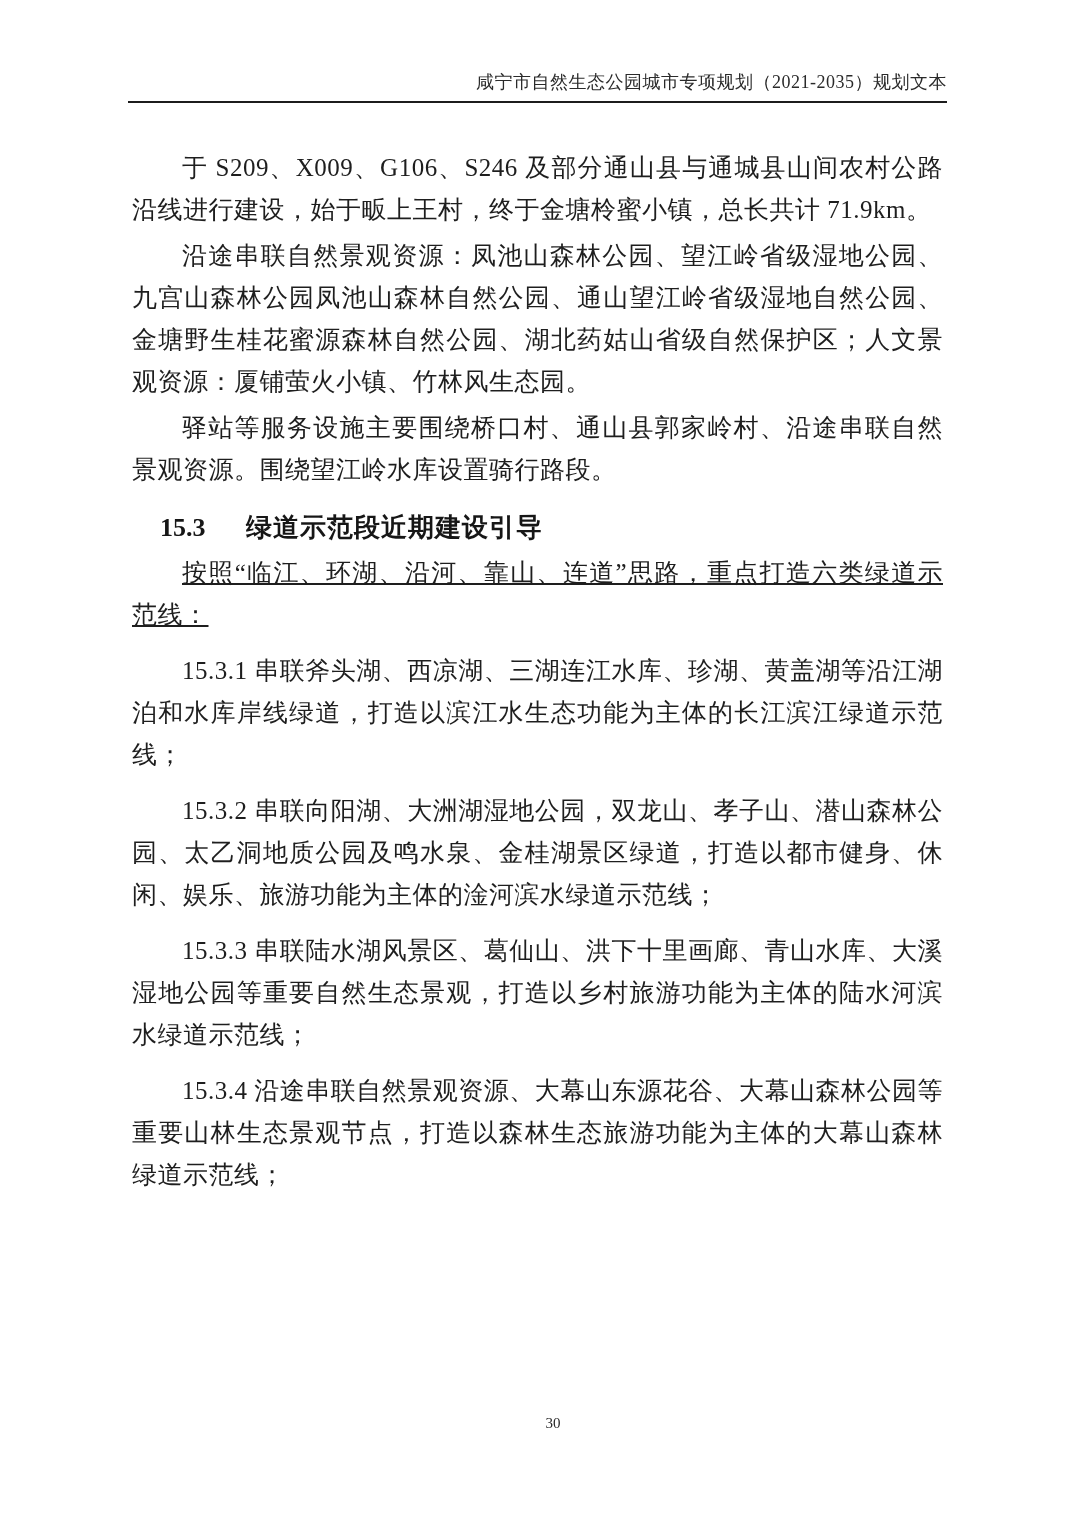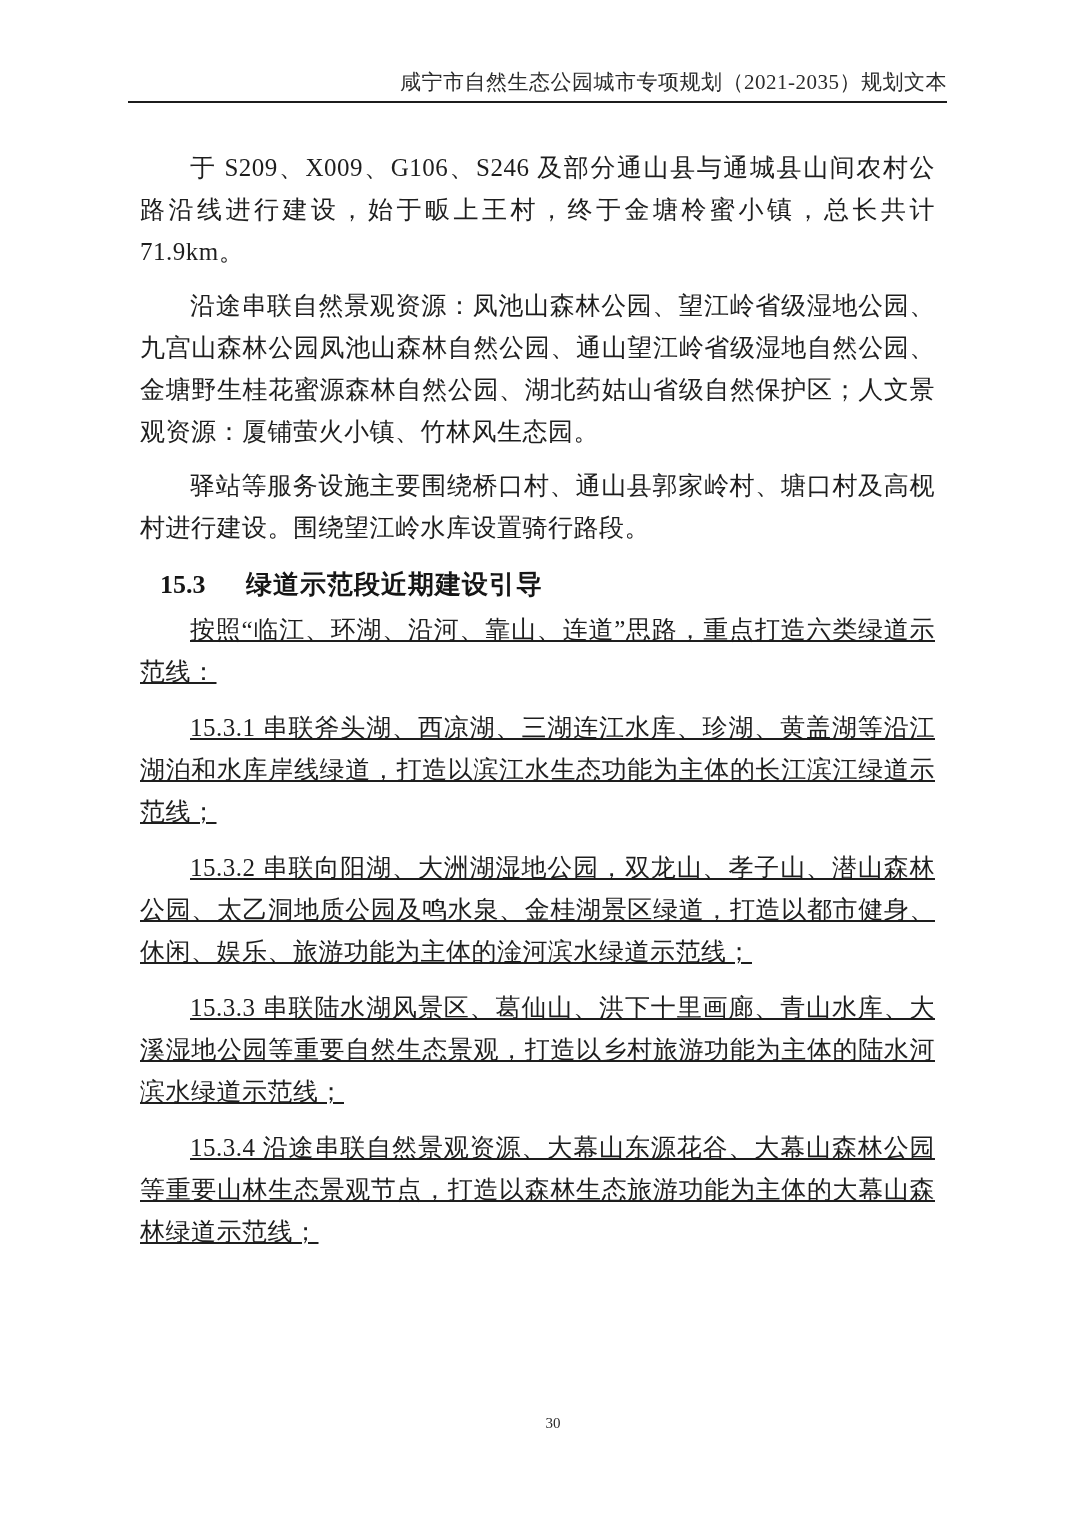--- a/index.html
+++ b/index.html
@@ -18,60 +18,59 @@
     font-family: "Liberation Serif", "DejaVu Serif", serif;
     color: #1e1e1e;
     overflow: hidden;
   }
   .header {
     border-bottom: 2px solid #1c1c1c;
     padding-bottom: 7px;
   }
   .header-title {
     text-align: right;
-    font-size: 21px;
+    font-size: 18px;
     line-height: 24px;
     color: #2a2a2a;
     letter-spacing: 0.5px;
   }
   .body-text {
     margin-top: 44px;
   }
   .body-text p {
-    margin: 12px;
+    margin: 4px;
     font-size: 25px;
     line-height: 42px;
     text-indent: 2em;
     text-align: justify;
     letter-spacing: 0.5px;
   }
   .section-heading {
     margin: 14px 0 0 0;
     padding-left: 32px;
     font-size: 26px;
     font-weight: bold;
     line-height: 44px;
     color: #161616;
   }
   .section-number {
     font-family: "Liberation Serif", "DejaVu Serif", serif;
     margin-right: 34px;
     text-align: center;
   }
   .section-title {
-    font-family: Liberation Serif, serif;
+    font-family: Liberation Sans, sans-serif;
     letter-spacing: 1px;
   }
   .body-text p.intro {
     margin-top: 2px;
     text-decoration: underline;
   }
   .body-text p.item {
     margin-top: 14px;
-    text-decoration: underline;
   }
   .page-number {
     position: absolute;
     left: 16px;
     bottom: 88px;
     width: 100%;
     text-align: center;
     font-size: 15px;
     color: #2a2a2a;
   }
@@ -84,21 +83,21 @@
   <div class="header">
     <div class="header-title">咸宁市自然生态公园城市专项规划（2021-2035）规划文本</div>
   </div>
 
   <div class="body-text">
 
     <p>于 S209、X009、G106、S246 及部分通山县与通城县山间农村公路沿线进行建设，始于畈上王村，终于金塘柃蜜小镇，总长共计 71.9km。</p>
 
     <p>沿途串联自然景观资源：凤池山森林公园、望江岭省级湿地公园、九宫山森林公园凤池山森林自然公园、通山望江岭省级湿地自然公园、金塘野生桂花蜜源森林自然公园、湖北药姑山省级自然保护区；人文景观资源：厦铺萤火小镇、竹林风生态园。</p>
 
-    <p>驿站等服务设施主要围绕桥口村、通山县郭家岭村、塘口村及高枧村进行建设。围绕望江岭水库设置骑行路段。</p>
+    <p>驿站等服务设施主要围绕桥口村、通山县郭家岭村、沿途串联自然景观资源。围绕望江岭水库设置骑行路段。</p>
 
     <h2 class="section-heading">
       <span class="section-number">15.3</span>
       <span class="section-title">绿道示范段近期建设引导</span>
     </h2>
 
     <p class="intro">按照“临江、环湖、沿河、靠山、连道”思路，重点打造六类绿道示范线：</p>
 
     <p class="item">15.3.1 串联斧头湖、西凉湖、三湖连江水库、珍湖、黄盖湖等沿江湖泊和水库岸线绿道，打造以滨江水生态功能为主体的长江滨江绿道示范线；</p>
 

